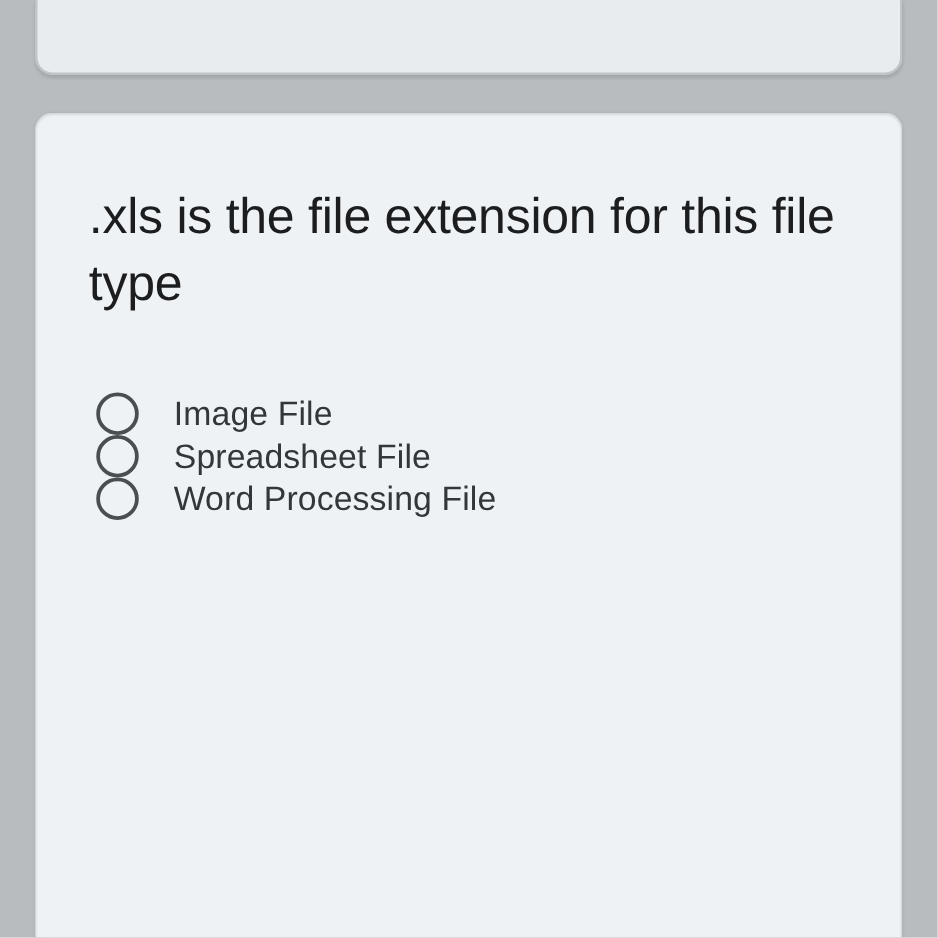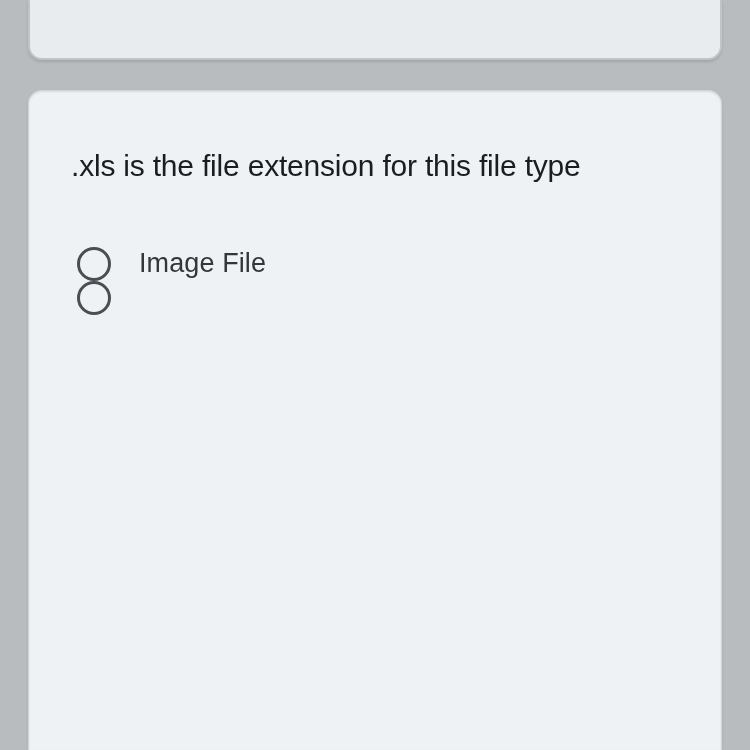--- a/index.html
+++ b/index.html
@@ -36,21 +36,21 @@
       right: 28px;
       bottom: 0;
       background: #eef2f5;
       border: 1px solid #d2d6d9;
       border-bottom: none;
       border-radius: 14px 14px 0 0;
       padding: 55px 42px 30px 42px;
       box-shadow: 0 1px 2px rgba(0,0,0,0.10) inset, 0 1px 3px rgba(0,0,0,0.08);
     }
     .question-text {
-      font-size: 30px;
+      font-size: 40px;
       line-height: 1.35;
       color: #1b1d1f;
       font-weight: 500;
       letter-spacing: -0.2px;
       margin-bottom: 60px;
     }
     .options {
       display: flex;
       flex-direction: column;
       padding-left: 6px;
@@ -86,17 +86,22 @@
   <div class="options">
 
     <label class="option">
       <span class="radio"></span>
       <span class="option-label">Image File</span>
     </label>
 
 
     <label class="option">
       <span class="radio"></span>
+      <span class="option-label">Spreadsheet File</span>
     </label>
 
+    <label class="option">
+      <span class="radio"></span>
+      <span class="option-label">Word Processing File</span>
+    </label>
 
   </div>
 </div>
 
 </body></html>

